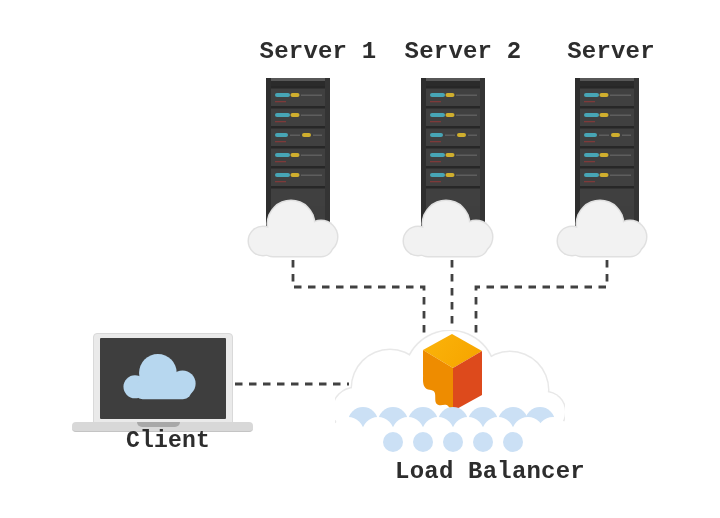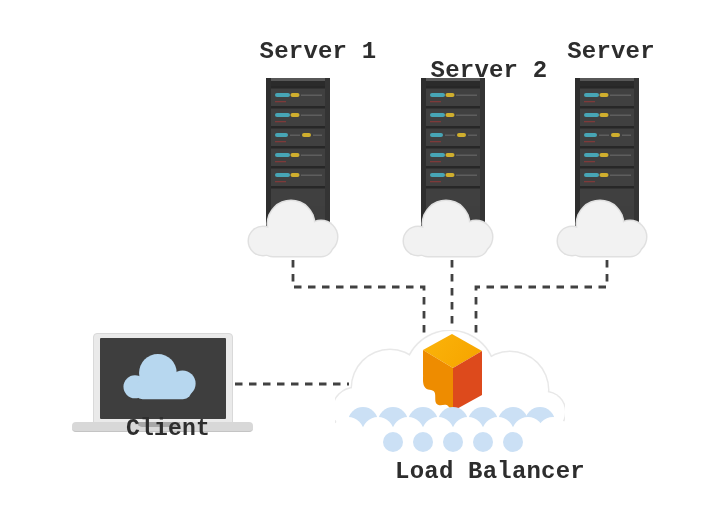--- a/index.html
+++ b/index.html
@@ -7,21 +7,21 @@
     position:relative;width:720px;height:518px;background:var(--canvas_bg,#fff);
     overflow:hidden;font-family:Liberation Mono, monospace;
   }
   .abs{position:absolute;}
   .node-label{
     position:absolute;text-align:center;font-weight:bold;
     font-size:24px;color:var(--label_text,#2d2d2d);letter-spacing:0.2px;
     white-space:nowrap;
   }
   .server-label{width:150px;top:38px;}
-  #client-label{left:108px;top:416px;width:120px;font-size:23px;}
+  #client-label{left:108px;top:428px;width:120px;font-size:23px;}
   #lb-label{left:380px;top:458px;width:220px;}
   
   #laptop-frame{left:93px;top:333px;width:140px;height:90px;background:var(--laptop_frame,#eaeaea);
     border:1px solid #d9d9d9;border-radius:4px 4px 0 0;box-sizing:border-box;}
   #laptop-screen{left:100px;top:338px;width:126px;height:81px;background:var(--laptop_screen,#3e3e3e);border-radius:1px;}
   #laptop-base{left:72px;top:422px;width:181px;height:10px;background:var(--laptop_base,#d8d8d8);
     border-radius:4px;border-bottom:1px solid #c4c4c4;box-sizing:border-box;}
   #laptop-notch{left:137px;top:422px;width:43px;height:5px;background:var(--laptop_notch,#a8a8a8);
     border-radius:0 0 5px 5px;}
   svg{display:block;}
@@ -94,21 +94,21 @@
       </g>
       <g style="fill:var(--server_cloud_fill)">
         <circle cx="45" cy="26" r="23"></circle>
         <circle cx="75" cy="39" r="16"></circle>
         <circle cx="17" cy="43" r="14"></circle>
         <rect x="15.5" y="35.5" width="71" height="22.5" rx="11"></rect>
       </g>
     </svg>
   </div>
       <div class="server-node">
-    <div class="node-label server-label" style="left: 414px; margin-top: 19px;">Server 2</div>
+    <div class="node-label server-label" style="left: 388px;">Server 2</div>
 
     <svg class="abs" width="64" height="170" viewBox="0 0 64 170" style="left: 421px; top: 78px;">
       <rect x="0" y="0" width="64" height="170" style="fill:var(--tower_body)"></rect>
       <rect x="0" y="0" width="64" height="3" fill="#575757"></rect>
       <rect x="0" y="3" width="64" height="5" style="fill:var(--tower_cap)"></rect>
       <rect x="0" y="0" width="5" height="170" style="fill:var(--tower_strip_left)"></rect>
       <rect x="59" y="0" width="5" height="170" style="fill:var(--tower_strip_right)"></rect>
       <rect x="5" y="8" width="54" height="158" style="fill:var(--tower_panel)"></rect>
       <rect x="5" y="128" width="54" height="38" fill="#3f3f3f"></rect>
       <rect x="5" y="150" width="54" height="16" fill="#474747"></rect>

